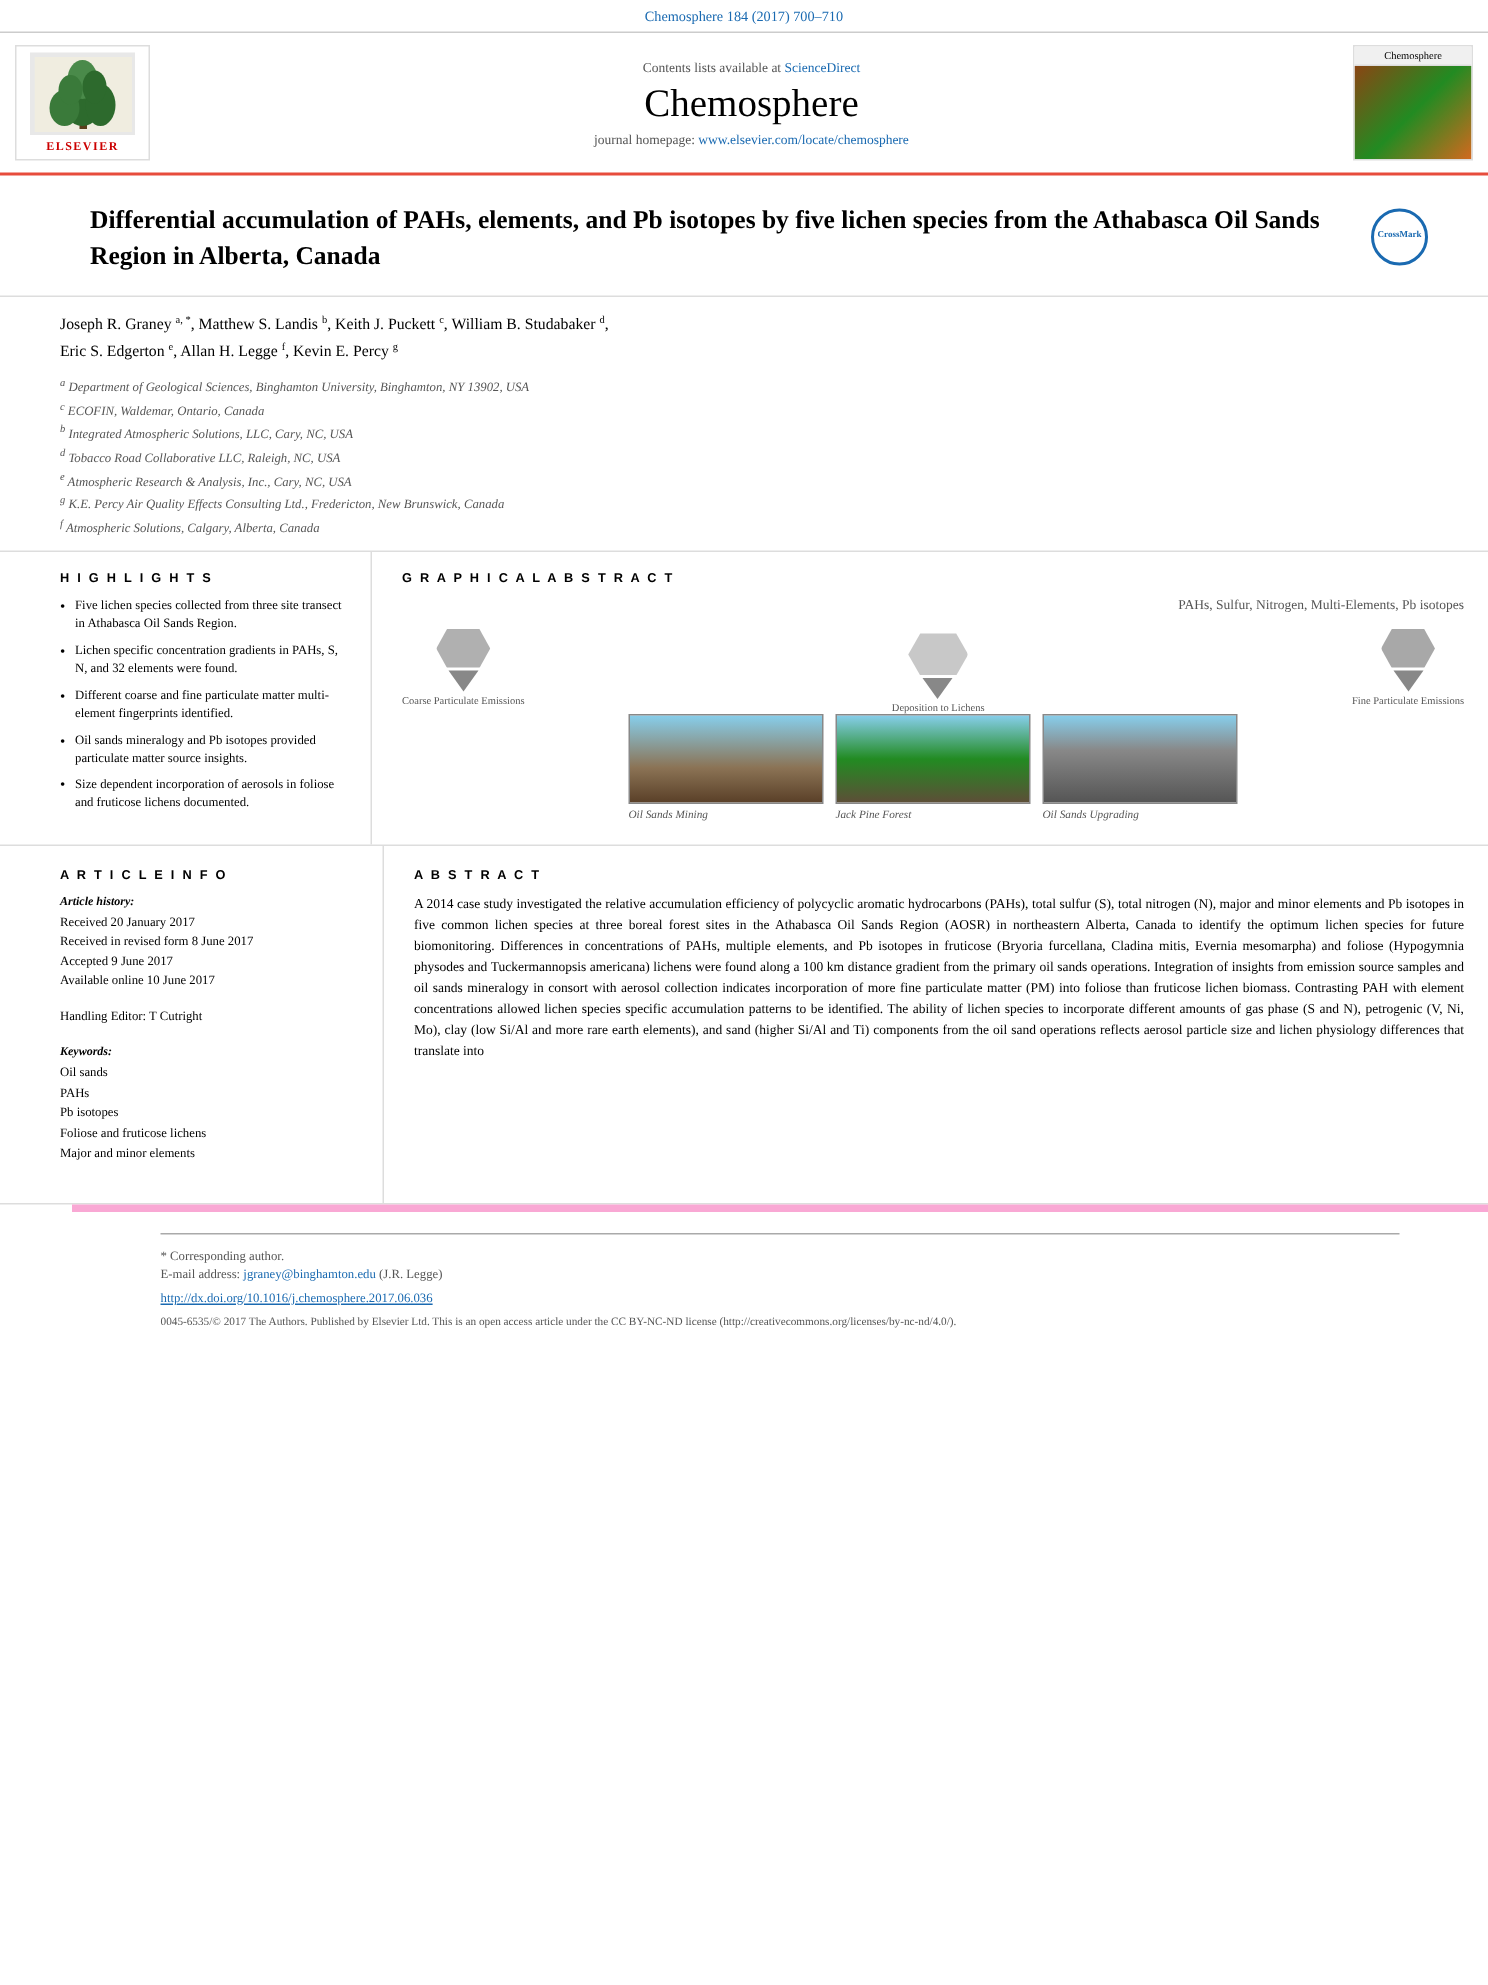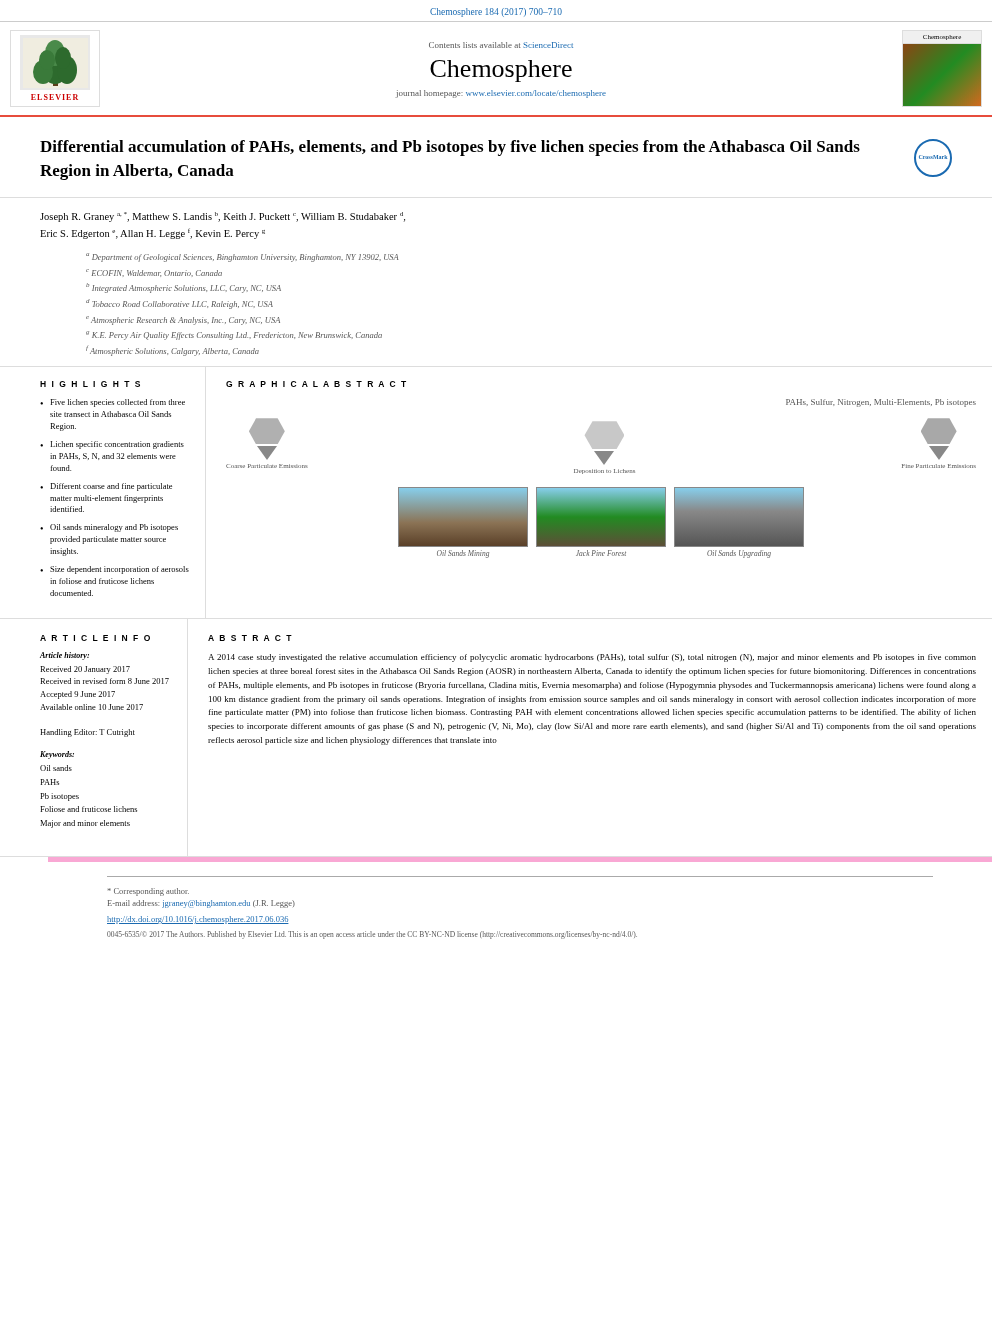--- a/index.html
+++ b/index.html
@@ -111,20 +111,21 @@
     
     .article-title-section {
       padding: 18px 40px 14px;
       display: flex;
       align-items: flex-start;
       gap: 12px;
       border-bottom: 1px solid #ddd;
     }
     .article-title-text {
       flex: 1;
+      margin-left: 20px;
     }
     .article-title-text h1 {
       font-size: 17px;
       font-weight: bold;
       color: #000;
       line-height: 1.4;
       font-family: 'Times New Roman', Times, serif;
     }
     .crossmark-badge {
       width: 38px;
@@ -157,29 +158,29 @@
       line-height: 1.7;
     }
     .authors-line sup { font-size: 7px; }
     .affiliations {
       margin-top: 6px;
       font-size: 8.5px;
       color: #555;
       font-style: italic;
       line-height: 1.5;
     }
-    .affiliations div { margin-bottom: 1px; margin-left: 46px; }
+    .affiliations div { margin-bottom: 1px; }
     .affiliations sup { font-size: 7px; }
     
     .two-col-section {
       display: flex;
       border-bottom: 1px solid #ddd;
     }
     .left-col {
-      width: 206px;
+      width: 248px;
       flex-shrink: 0;
       padding: 12px 16px 12px 40px;
       border-right: 1px solid #ddd;
     }
     .right-col {
       flex: 1;
       padding: 12px 16px 12px 20px;
     }
     .section-heading {
       font-size: 8.5px;
@@ -249,22 +250,21 @@
       display: flex;
       gap: 8px;
       justify-content: center;
       width: 100%;
     }
     .ga-photo {
       width: 130px;
       height: 75px;
       display: flex;
       flex-direction: column;
-      align-items: center;
-      margin-top: 12px;
+      align-items: flex-start;
     }
     .ga-photo-img {
       width: 130px;
       height: 60px;
       background: #a0a0a0;
       border: 1px solid #888;
     }
     .ga-photo-img.oilsands {
       background: linear-gradient(180deg, #87CEEB 0%, #8B7355 60%, #5a4028 100%);
     }
@@ -281,21 +281,21 @@
       font-style: italic;
       text-align: center;
     }
     
     .article-info-section {
       display: flex;
       padding: 0;
       border-bottom: 1px solid #ddd;
     }
     .article-info-left {
-      width: 188px;
+      width: 256px;
       flex-shrink: 0;
       padding: 14px 16px 14px 40px;
       border-right: 1px solid #ddd;
     }
     .article-info-right {
       flex: 1;
       padding: 14px 16px 14px 20px;
     }
     .info-block { margin-bottom: 12px; }
     .info-label {

